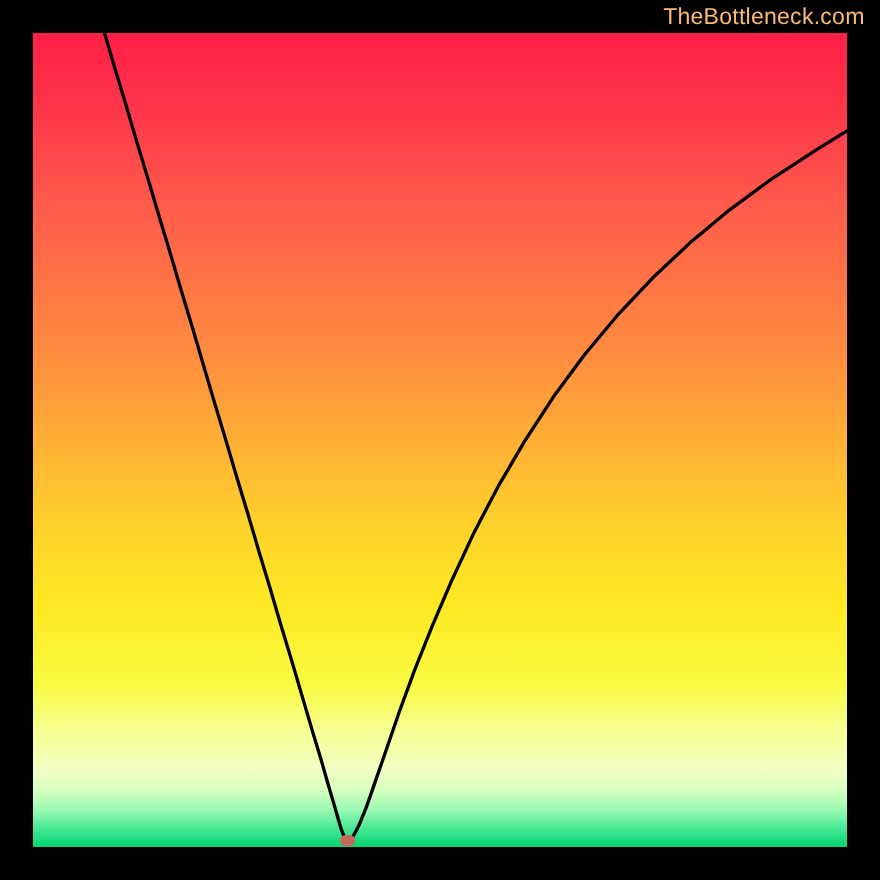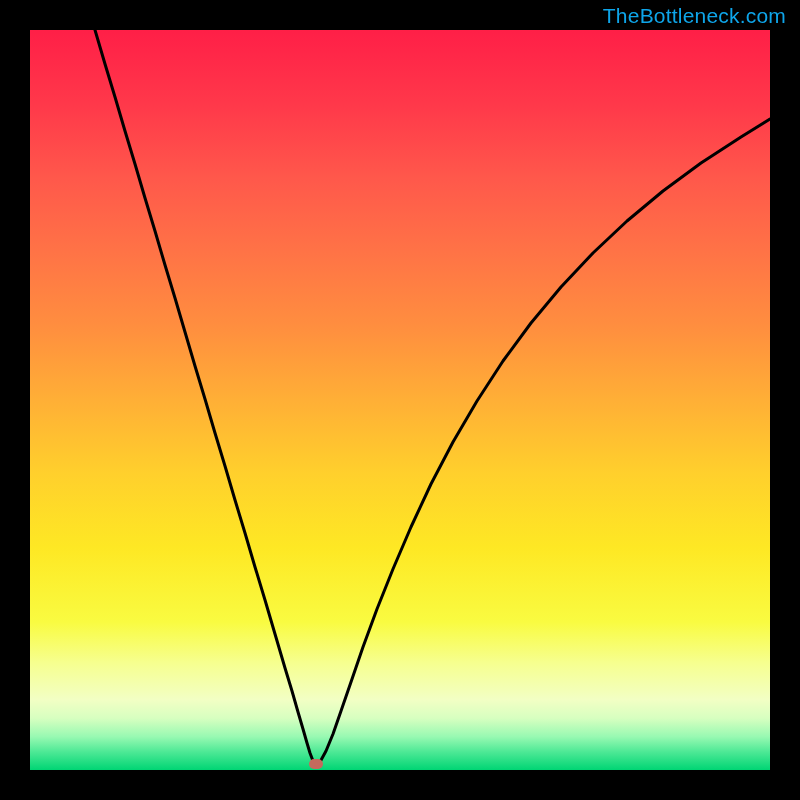--- a/index.html
+++ b/index.html
@@ -40,21 +40,21 @@
     height: 10px;
     border-radius: 5px;
     background: #c46a5d;
     transform: translate(-50%, -50%);
     pointer-events: none;
   }
   .watermark {
     position: absolute;
     top: 4px;
     right: 14px;
-    color: #0ea5e9;
+    color: #fdba74;
     font-size: 21px;
     letter-spacing: 0.2px;
     font-weight: 500;
     pointer-events: none;
   }
 </style>
 </head>
 <body>
 
 <div class="watermark">TheBottleneck.com</div>

